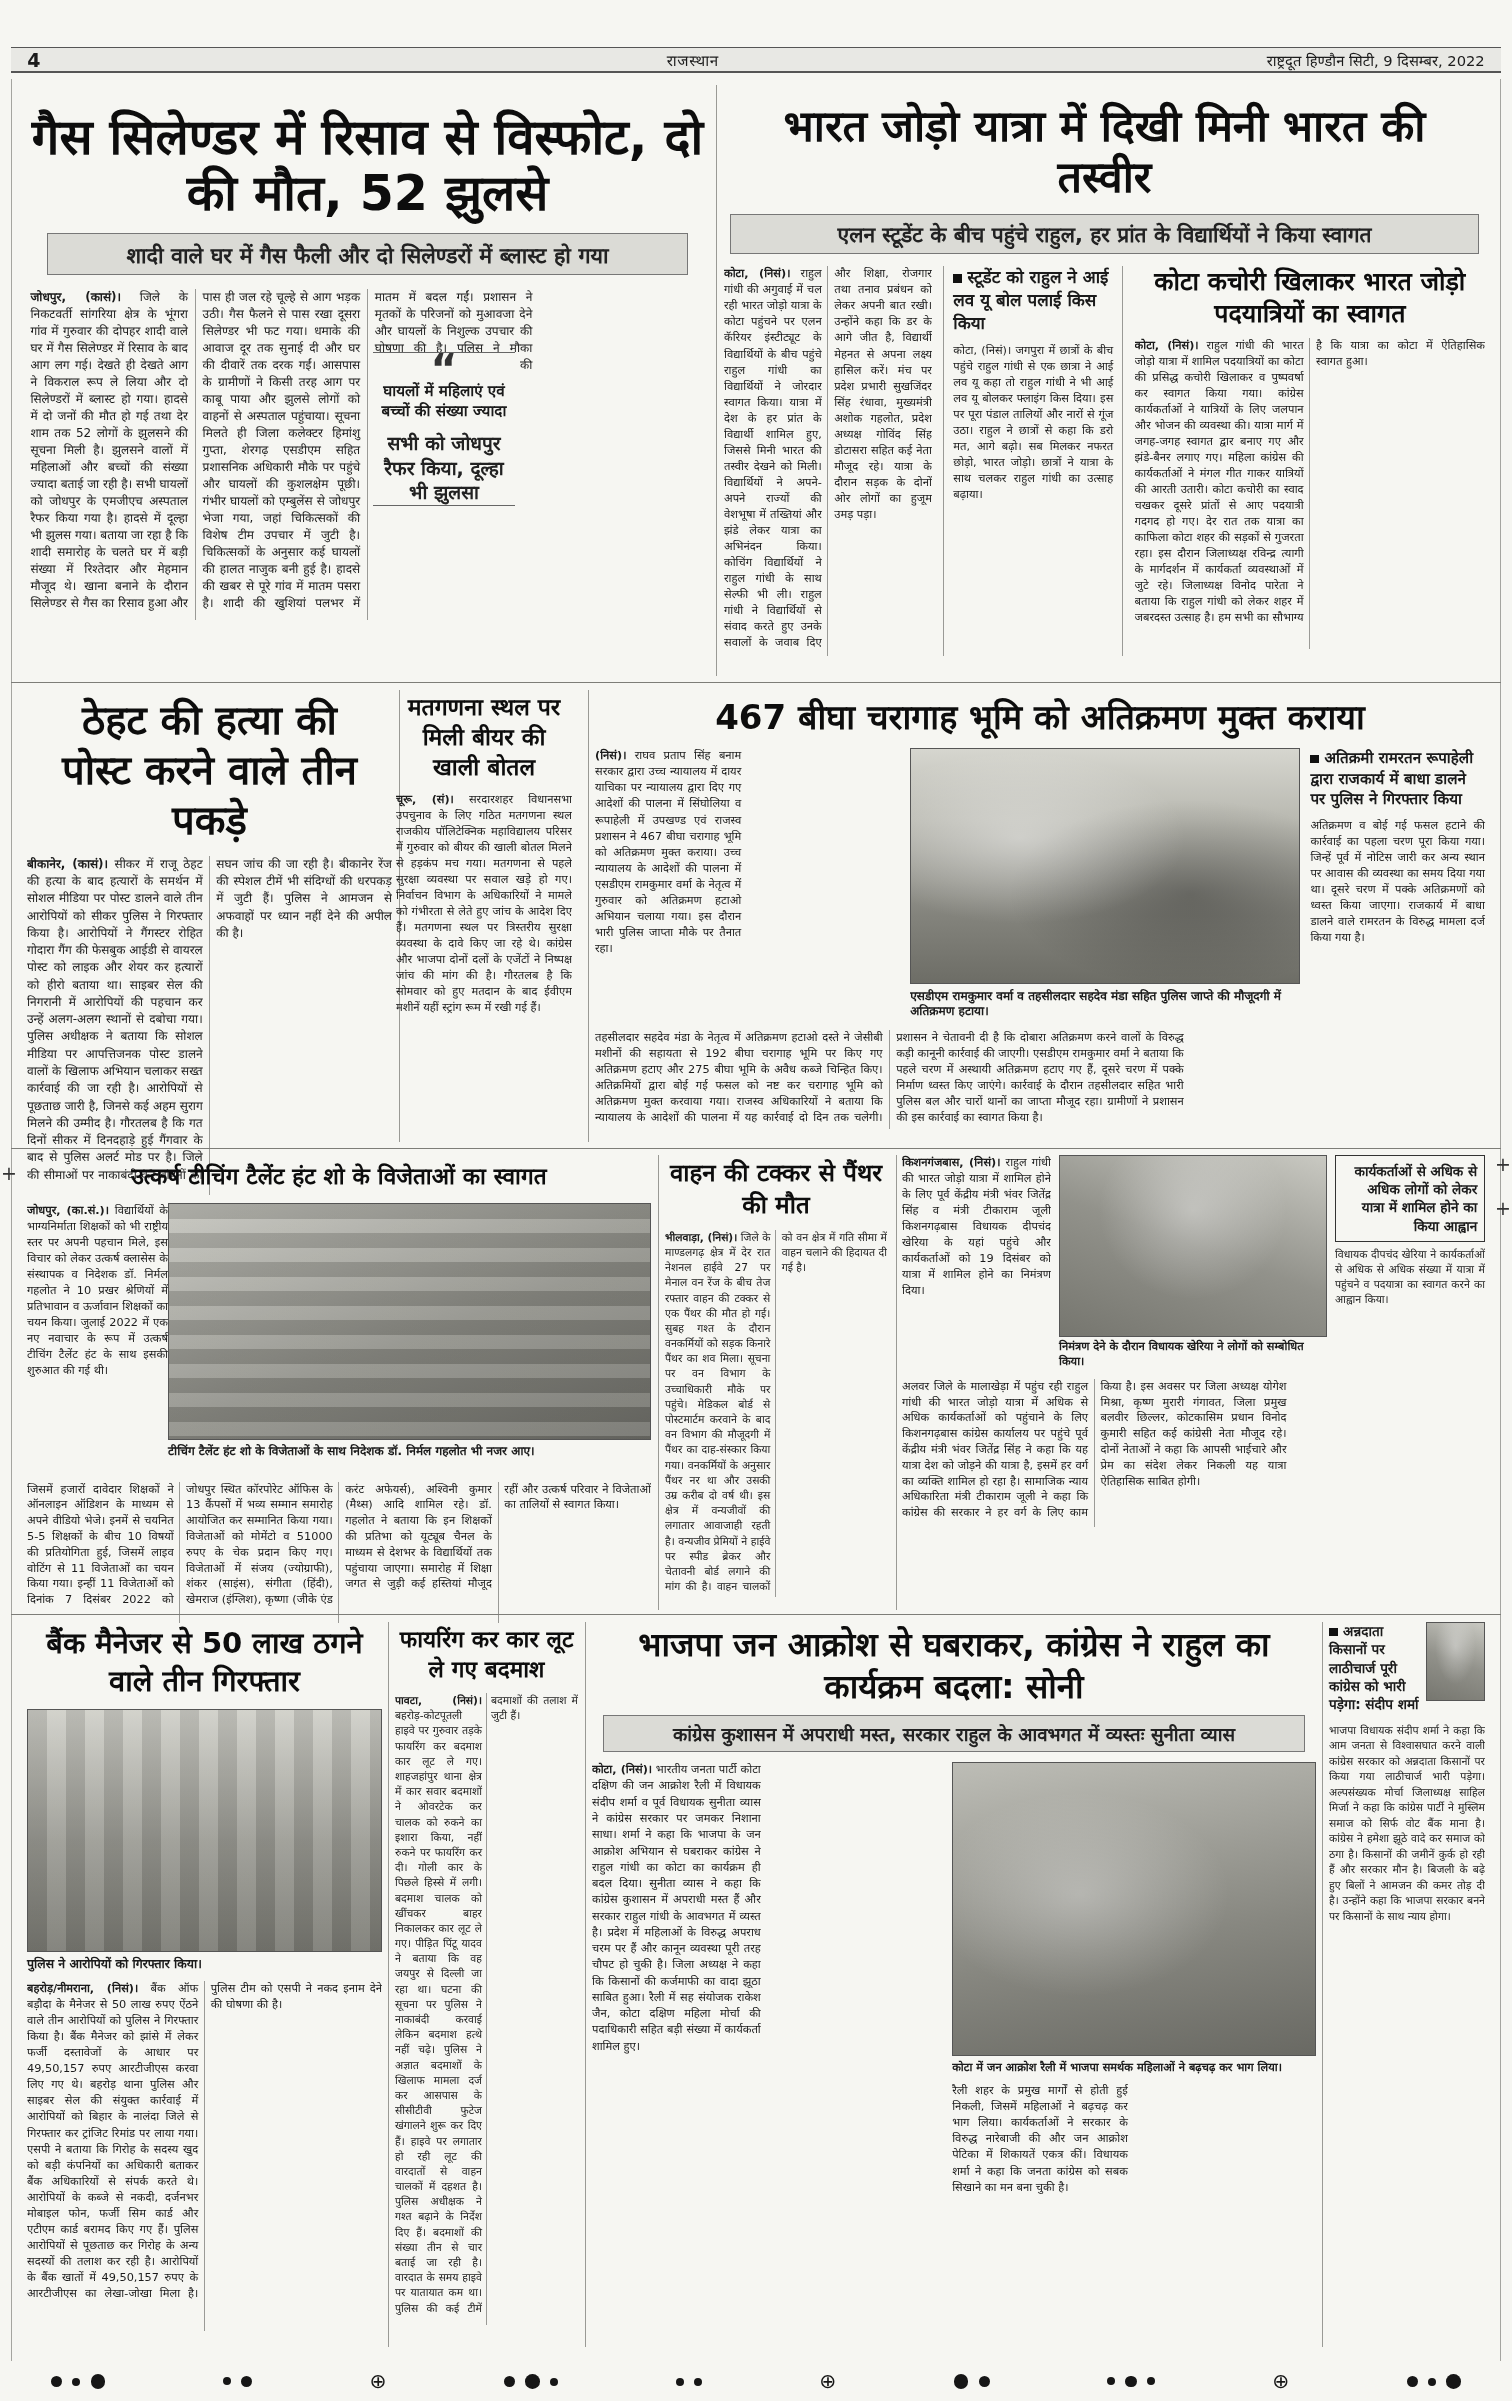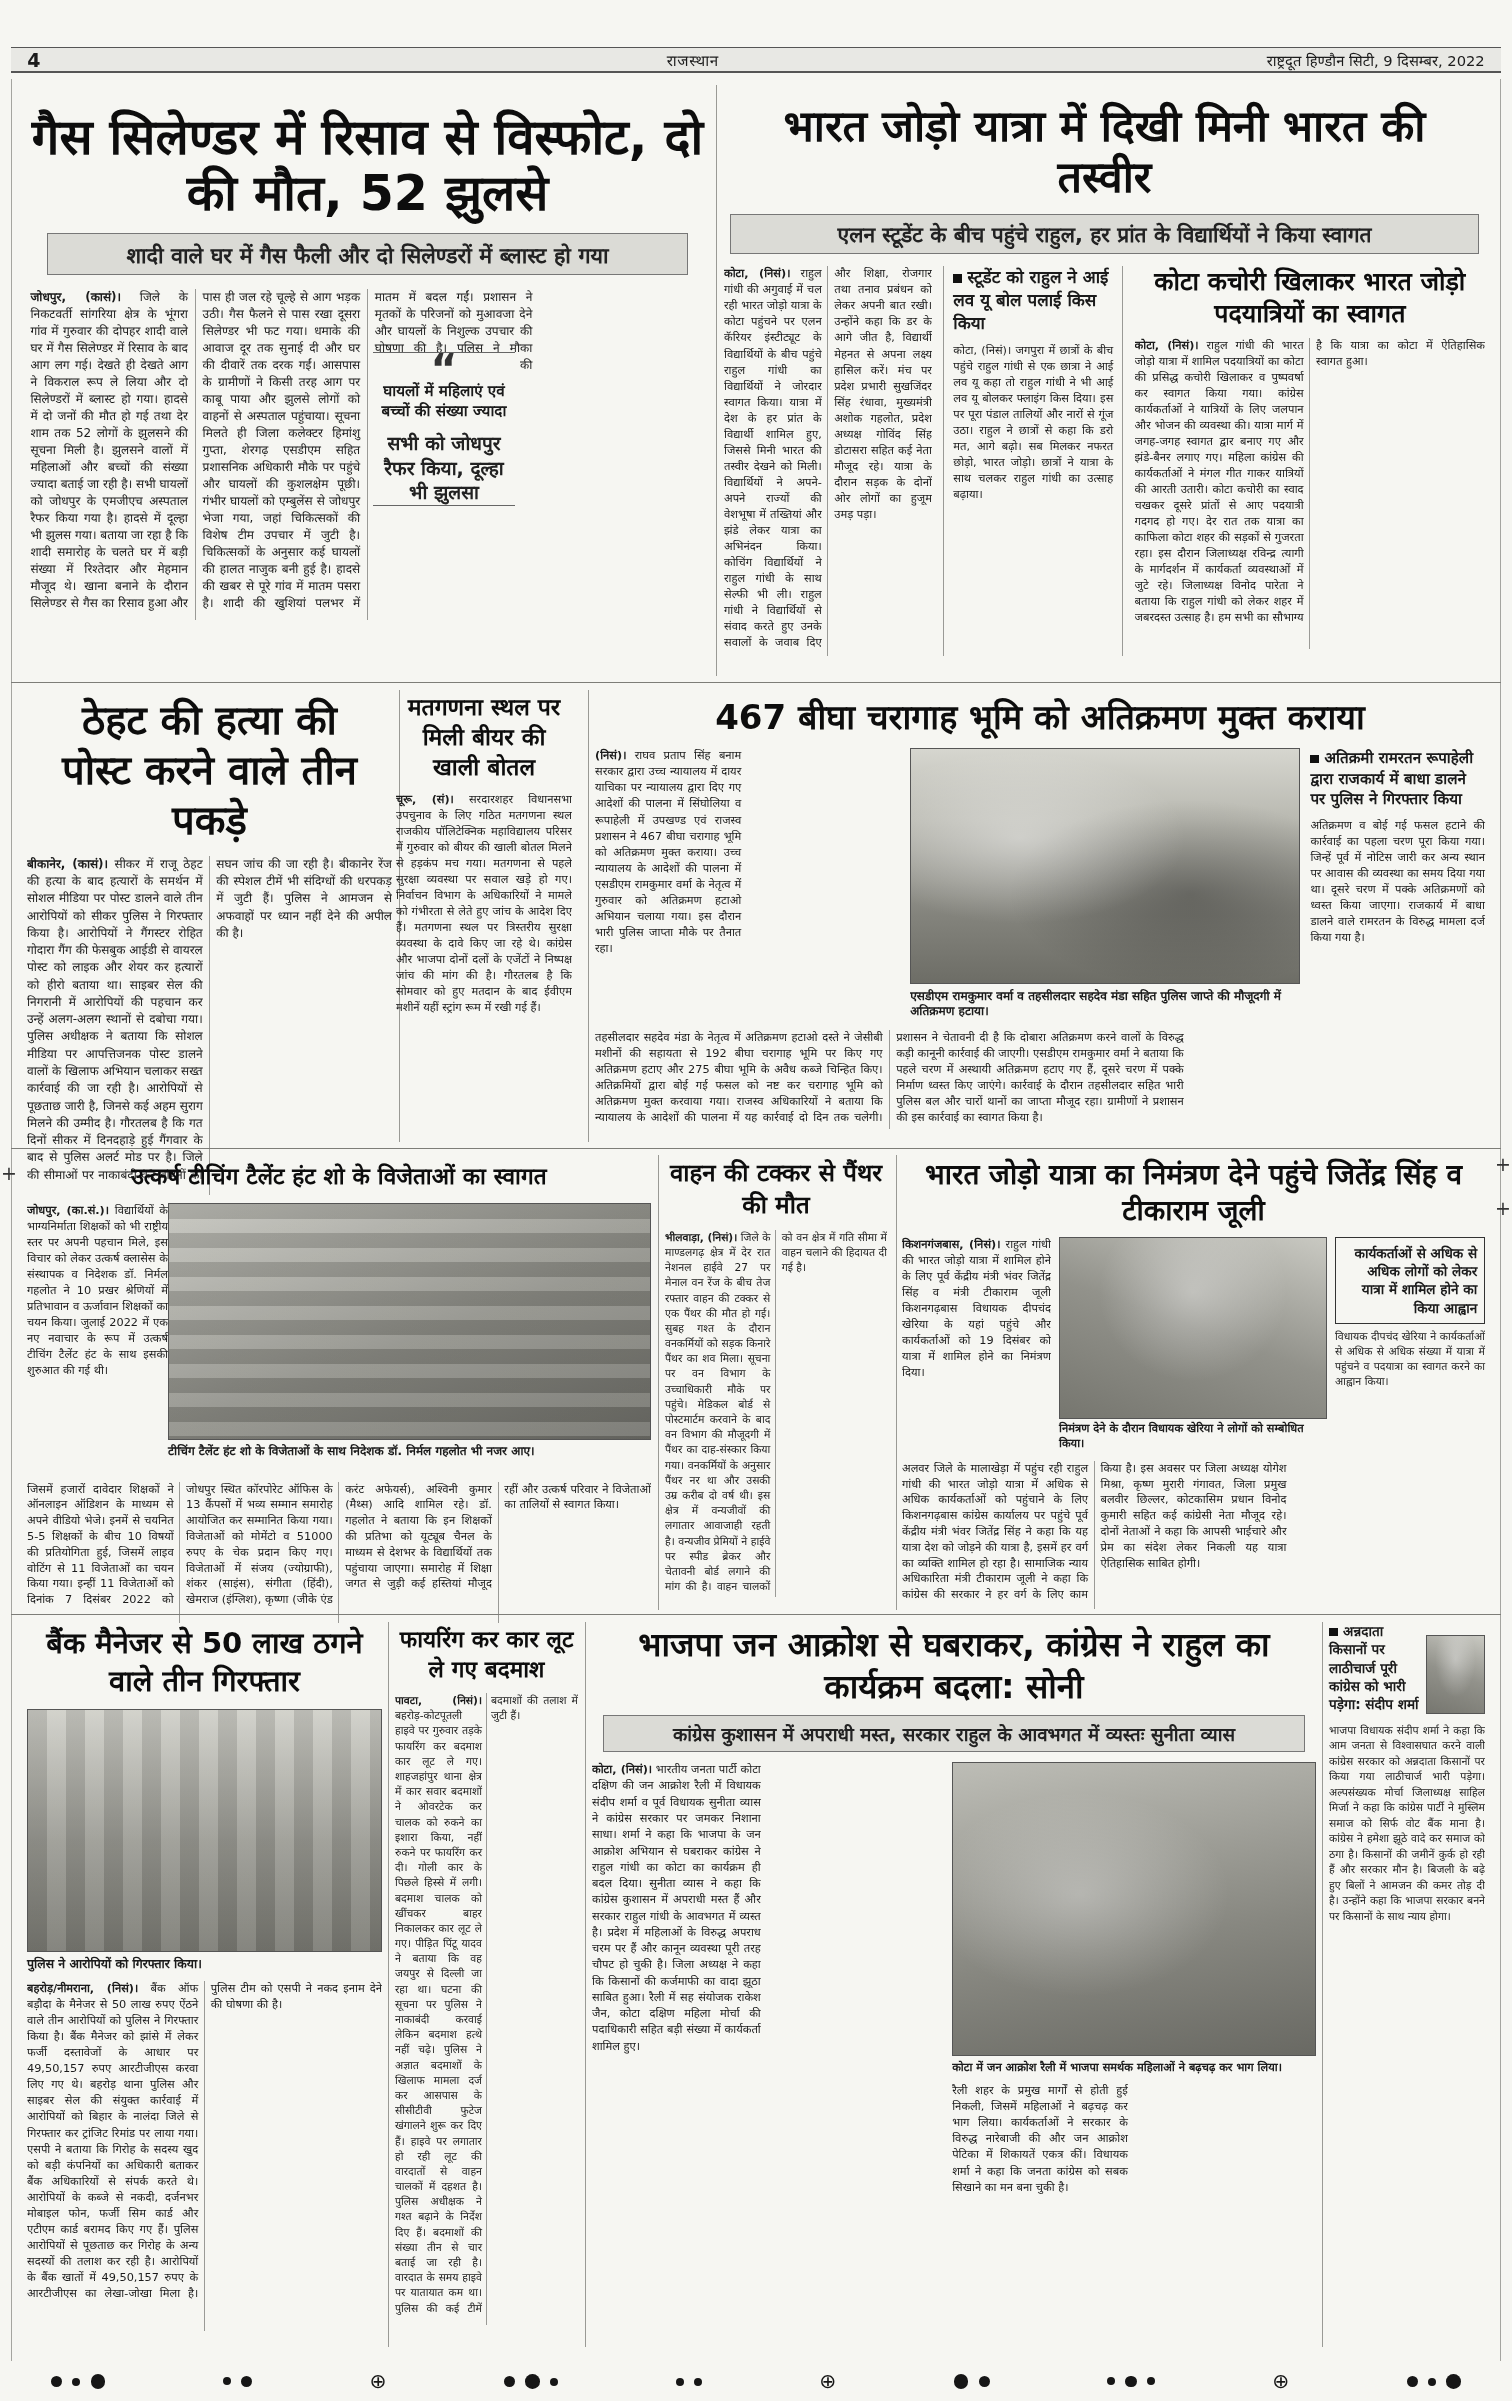--- a/index.html
+++ b/index.html
@@ -167,21 +167,20 @@
   <section class="art" style="left:665px;top:1155px;width:222px;height:455px;">
     <h2 class="hx" style="font-size:24px;line-height:1.3;margin:3.4px 4.5px;">वाहन की टक्कर से पैंथर की मौत</h2>
     <div class="cols" style="column-count:2;column-gap:11.3px;column-rule:0.6px solid #9a9a96;margin-top:9px;font-size:10.7px;line-height:1.42;height:367px;">
       <p><b class="dl">भीलवाड़ा, (निसं)।</b> <span>जिले के माण्डलगढ़ क्षेत्र में देर रात नेशनल हाईवे 27 पर मेनाल वन रेंज के बीच तेज रफ्तार वाहन की टक्कर से एक पैंथर की मौत हो गई। सुबह गश्त के दौरान वनकर्मियों को सड़क किनारे पैंथर का शव मिला। सूचना पर वन विभाग के उच्चाधिकारी मौके पर पहुंचे। मेडिकल बोर्ड से पोस्टमार्टम करवाने के बाद वन विभाग की मौजूदगी में पैंथर का दाह-संस्कार किया गया। वनकर्मियों के अनुसार पैंथर नर था और उसकी उम्र करीब दो वर्ष थी। इस क्षेत्र में वन्यजीवों की लगातार आवाजाही रहती है। वन्यजीव प्रेमियों ने हाईवे पर स्पीड ब्रेकर और चेतावनी बोर्ड लगाने की मांग की है। वाहन चालकों को वन क्षेत्र में गति सीमा में वाहन चलाने की हिदायत दी गई है।</span></p>
     </div>
   </section>
 
   <div class="vd" style="left:896px;top:1155px;height:455px;"></div>
 
   <section class="art" style="left:902px;top:1155px;width:583px;height:455px;">
-    <h2 class="hx" style="font-size:28px;line-height:1.28;margin:2.3px 17px 8px;">भारत जोड़ो यात्रा का निमंत्रण देने पहुंचे जितेंद्र सिंह व टीकाराम जूली</h2>
     <div style="display:flex;gap:8px;">
       <div class="cols" style="width:149px;font-size:11.3px;line-height:1.42;height:210px;">
         <p><b class="dl">किशनगंजबास, (निसं)।</b> <span>राहुल गांधी की भारत जोड़ो यात्रा में शामिल होने के लिए पूर्व केंद्रीय मंत्री भंवर जितेंद्र सिंह व मंत्री टीकाराम जूली किशनगढ़बास विधायक दीपचंद खेरिया के यहां पहुंचे और कार्यकर्ताओं को 19 दिसंबर को यात्रा में शामिल होने का निमंत्रण दिया।</span></p>
       </div>
       <figure style="width:268px;margin:0;">
         <div class="photo ph-c" style="width:100%;height:182px;"></div>
         <figcaption class="caption" style="font-size:11.3px;margin-top:3.4px;">निमंत्रण देने के दौरान विधायक खेरिया ने लोगों को सम्बोधित किया।</figcaption>
       </figure>
       <div style="flex:1;">
         <div class="note-box" style="font-size:13.6px;line-height:1.35;">कार्यकर्ताओं से अधिक से अधिक लोगों को लेकर यात्रा में शामिल होने का किया आह्वान</div>
@@ -228,21 +227,21 @@
         <div class="cols" style="column-count:2;column-gap:12.4px;column-rule:0.6px solid #9a9a96;margin-top:8px;font-size:11.3px;line-height:1.42;height:198px;">
           <p><span>रैली शहर के प्रमुख मार्गों से होती हुई निकली, जिसमें महिलाओं ने बढ़चढ़ कर भाग लिया। कार्यकर्ताओं ने सरकार के विरुद्ध नारेबाजी की और जन आक्रोश पेटिका में शिकायतें एकत्र कीं। विधायक शर्मा ने कहा कि जनता कांग्रेस को सबक सिखाने का मन बना चुकी है।</span></p>
         </div>
       </div>
     </div>
   </section>
 
   <div class="vd" style="left:1322px;top:1622px;height:725px;"></div>
 
   <section class="art" style="left:1329px;top:1622px;width:156px;height:725px;">
-    <div style="display:flex;gap:5px;align-items:flex-end;">
+    <div style="display:flex;gap:5px;">
       <div class="mini-h" style="font-size:13.6px;flex:1;"><span class="sq"></span><span>अन्नदाता किसानों पर लाठीचार्ज पूरी कांग्रेस को भारी पड़ेगा: संदीप शर्मा</span></div>
       <div class="photo ph-c" style="width:59px;height:79px;flex:none;"></div>
     </div>
     <div style="font-size:10.7px;line-height:1.45;text-align:justify;margin-top:9px;height:610px;overflow:hidden;">भाजपा विधायक संदीप शर्मा ने कहा कि आम जनता से विश्वासघात करने वाली कांग्रेस सरकार को अन्नदाता किसानों पर किया गया लाठीचार्ज भारी पड़ेगा। अल्पसंख्यक मोर्चा जिलाध्यक्ष साहिल मिर्जा ने कहा कि कांग्रेस पार्टी ने मुस्लिम समाज को सिर्फ वोट बैंक माना है। कांग्रेस ने हमेशा झूठे वादे कर समाज को ठगा है। किसानों की जमीनें कुर्क हो रही हैं और सरकार मौन है। बिजली के बढ़े हुए बिलों ने आमजन की कमर तोड़ दी है। उन्होंने कहा कि भाजपा सरकार बनने पर किसानों के साथ न्याय होगा।</div>
   </section>
 
   <span class="plus" style="left:1.1px;top:1162px;">+</span>
   <span class="plus" style="right:1.1px;top:1153px;">+</span>
   <span class="plus" style="right:1.1px;top:1197px;">+</span>
 

